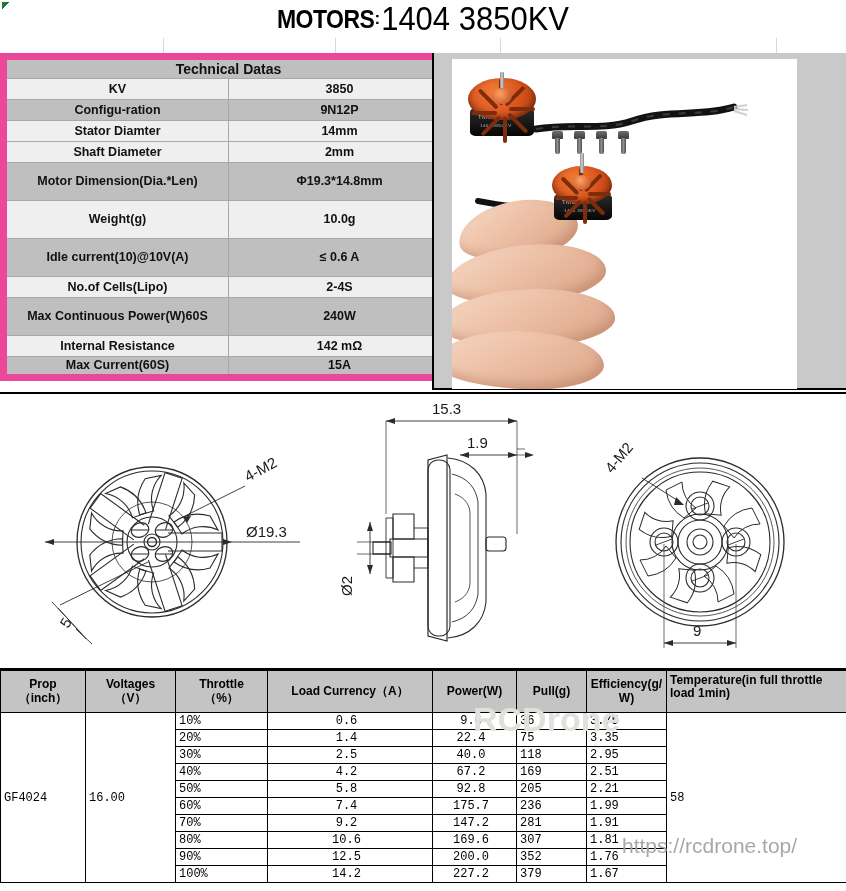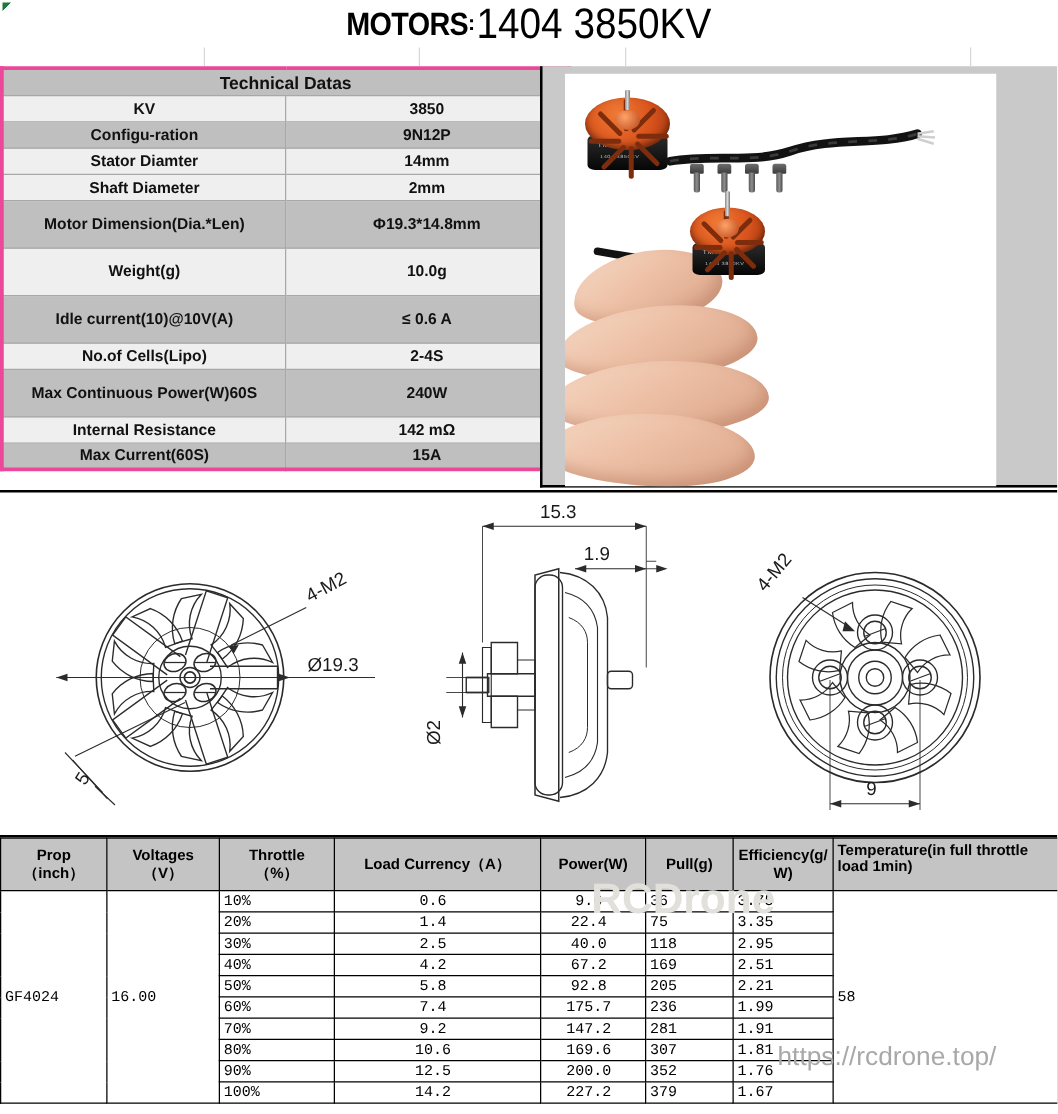--- a/index.html
+++ b/index.html
@@ -47,21 +47,21 @@
   }
   .grid-row i {
     position:absolute; top:0; width:1px; height:15px; background:#d8d8d8;
   }
 
   
   .spec-table {
     position: absolute; left: 0; top: 53px;
     width: 457px;
     border-collapse: collapse;
-    border: 3px solid #ec4899;
+    border: 7px solid #ec4899;
     table-layout: fixed;
   }
   .spec-table td {
     border: 1px solid #a8a8a8;
     text-align: center;
     font-weight: bold;
     font-size: 12.5px;
     color: #111;
     padding: 0 2px;
     line-height: 1.15;

